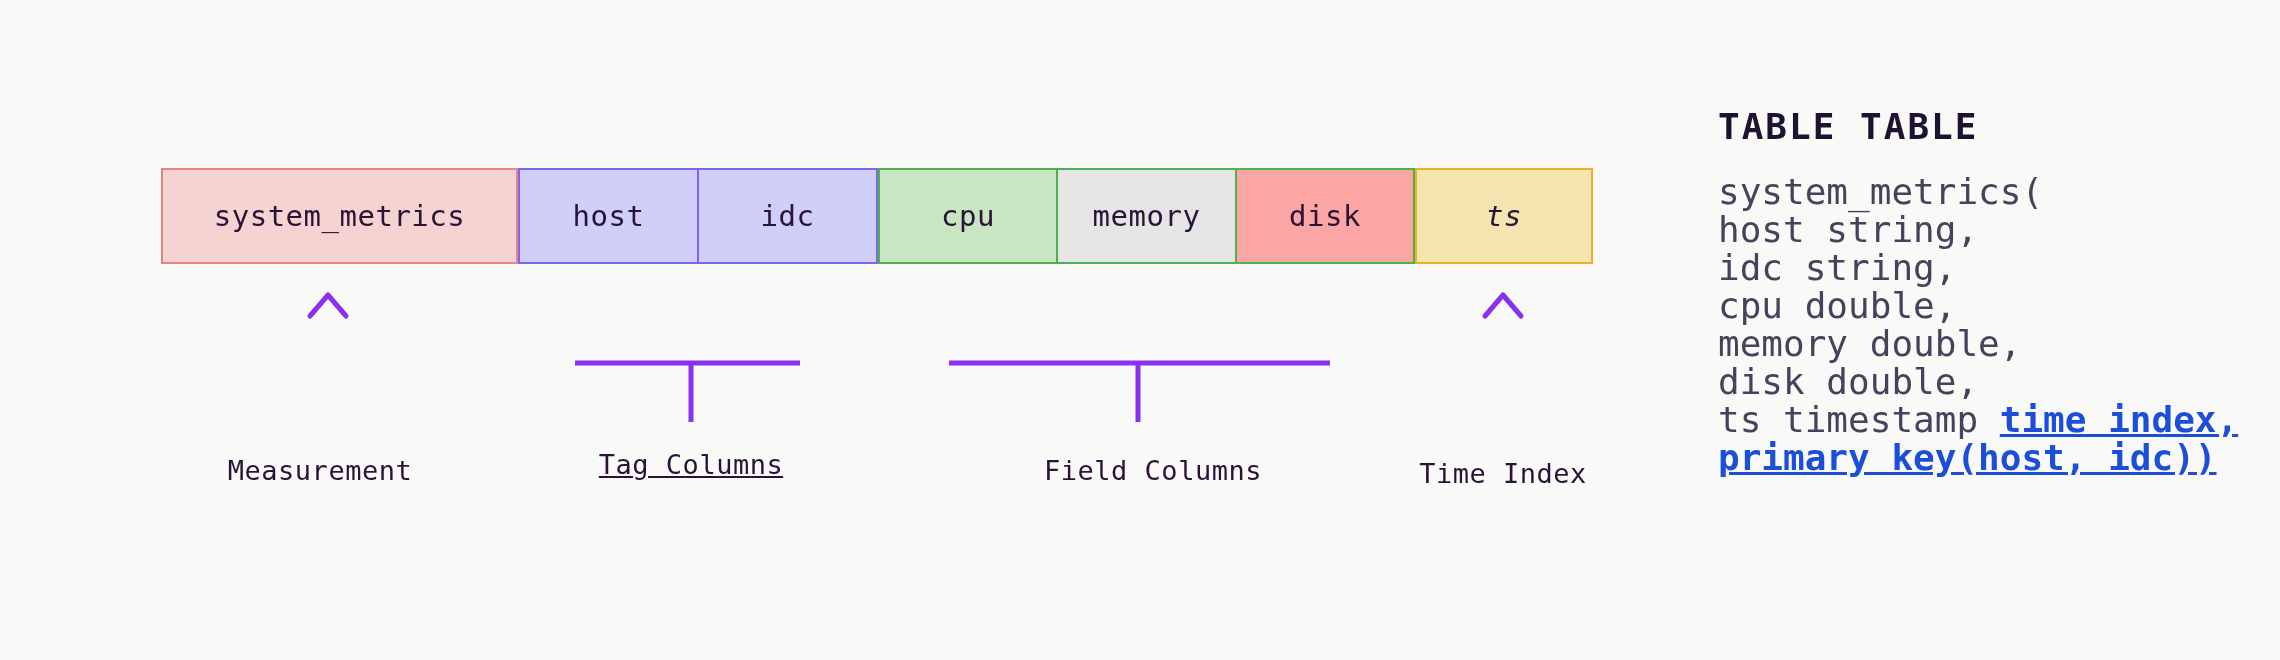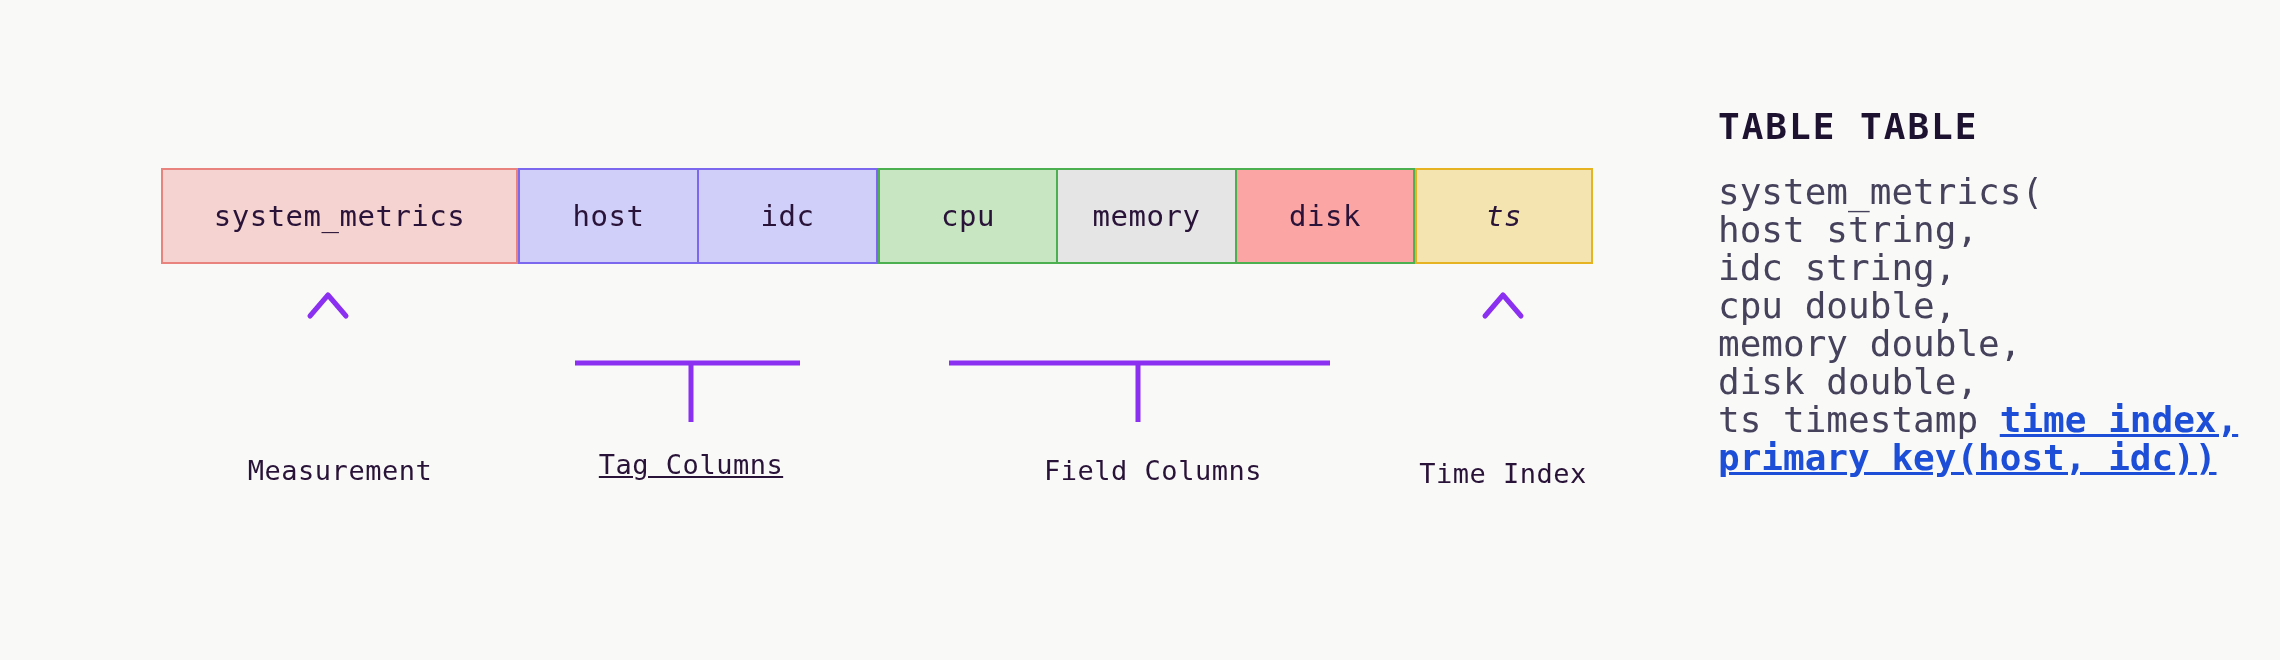--- a/index.html
+++ b/index.html
@@ -92,21 +92,21 @@
   
   .axis-label {
     position: absolute;
     font-size: 27px;
     color: #2a1338;
     letter-spacing: 0.5px;
     white-space: nowrap;
     transform: translateX(-50%);
     text-align: center;
   }
-  .lbl-measurement { left: 340px;  top: 455px; }
+  .lbl-measurement { left: 320px;  top: 455px; }
   .lbl-tag         { left: 691px;  top: 449px; text-decoration: underline; }
   .lbl-field       { left: 1153px; top: 455px; }
   .lbl-time        { left: 1503px; top: 458px; }
 
   
   .code-panel {
     position: absolute;
     left: 1718px;
     top: 106px;
     width: 520px;

